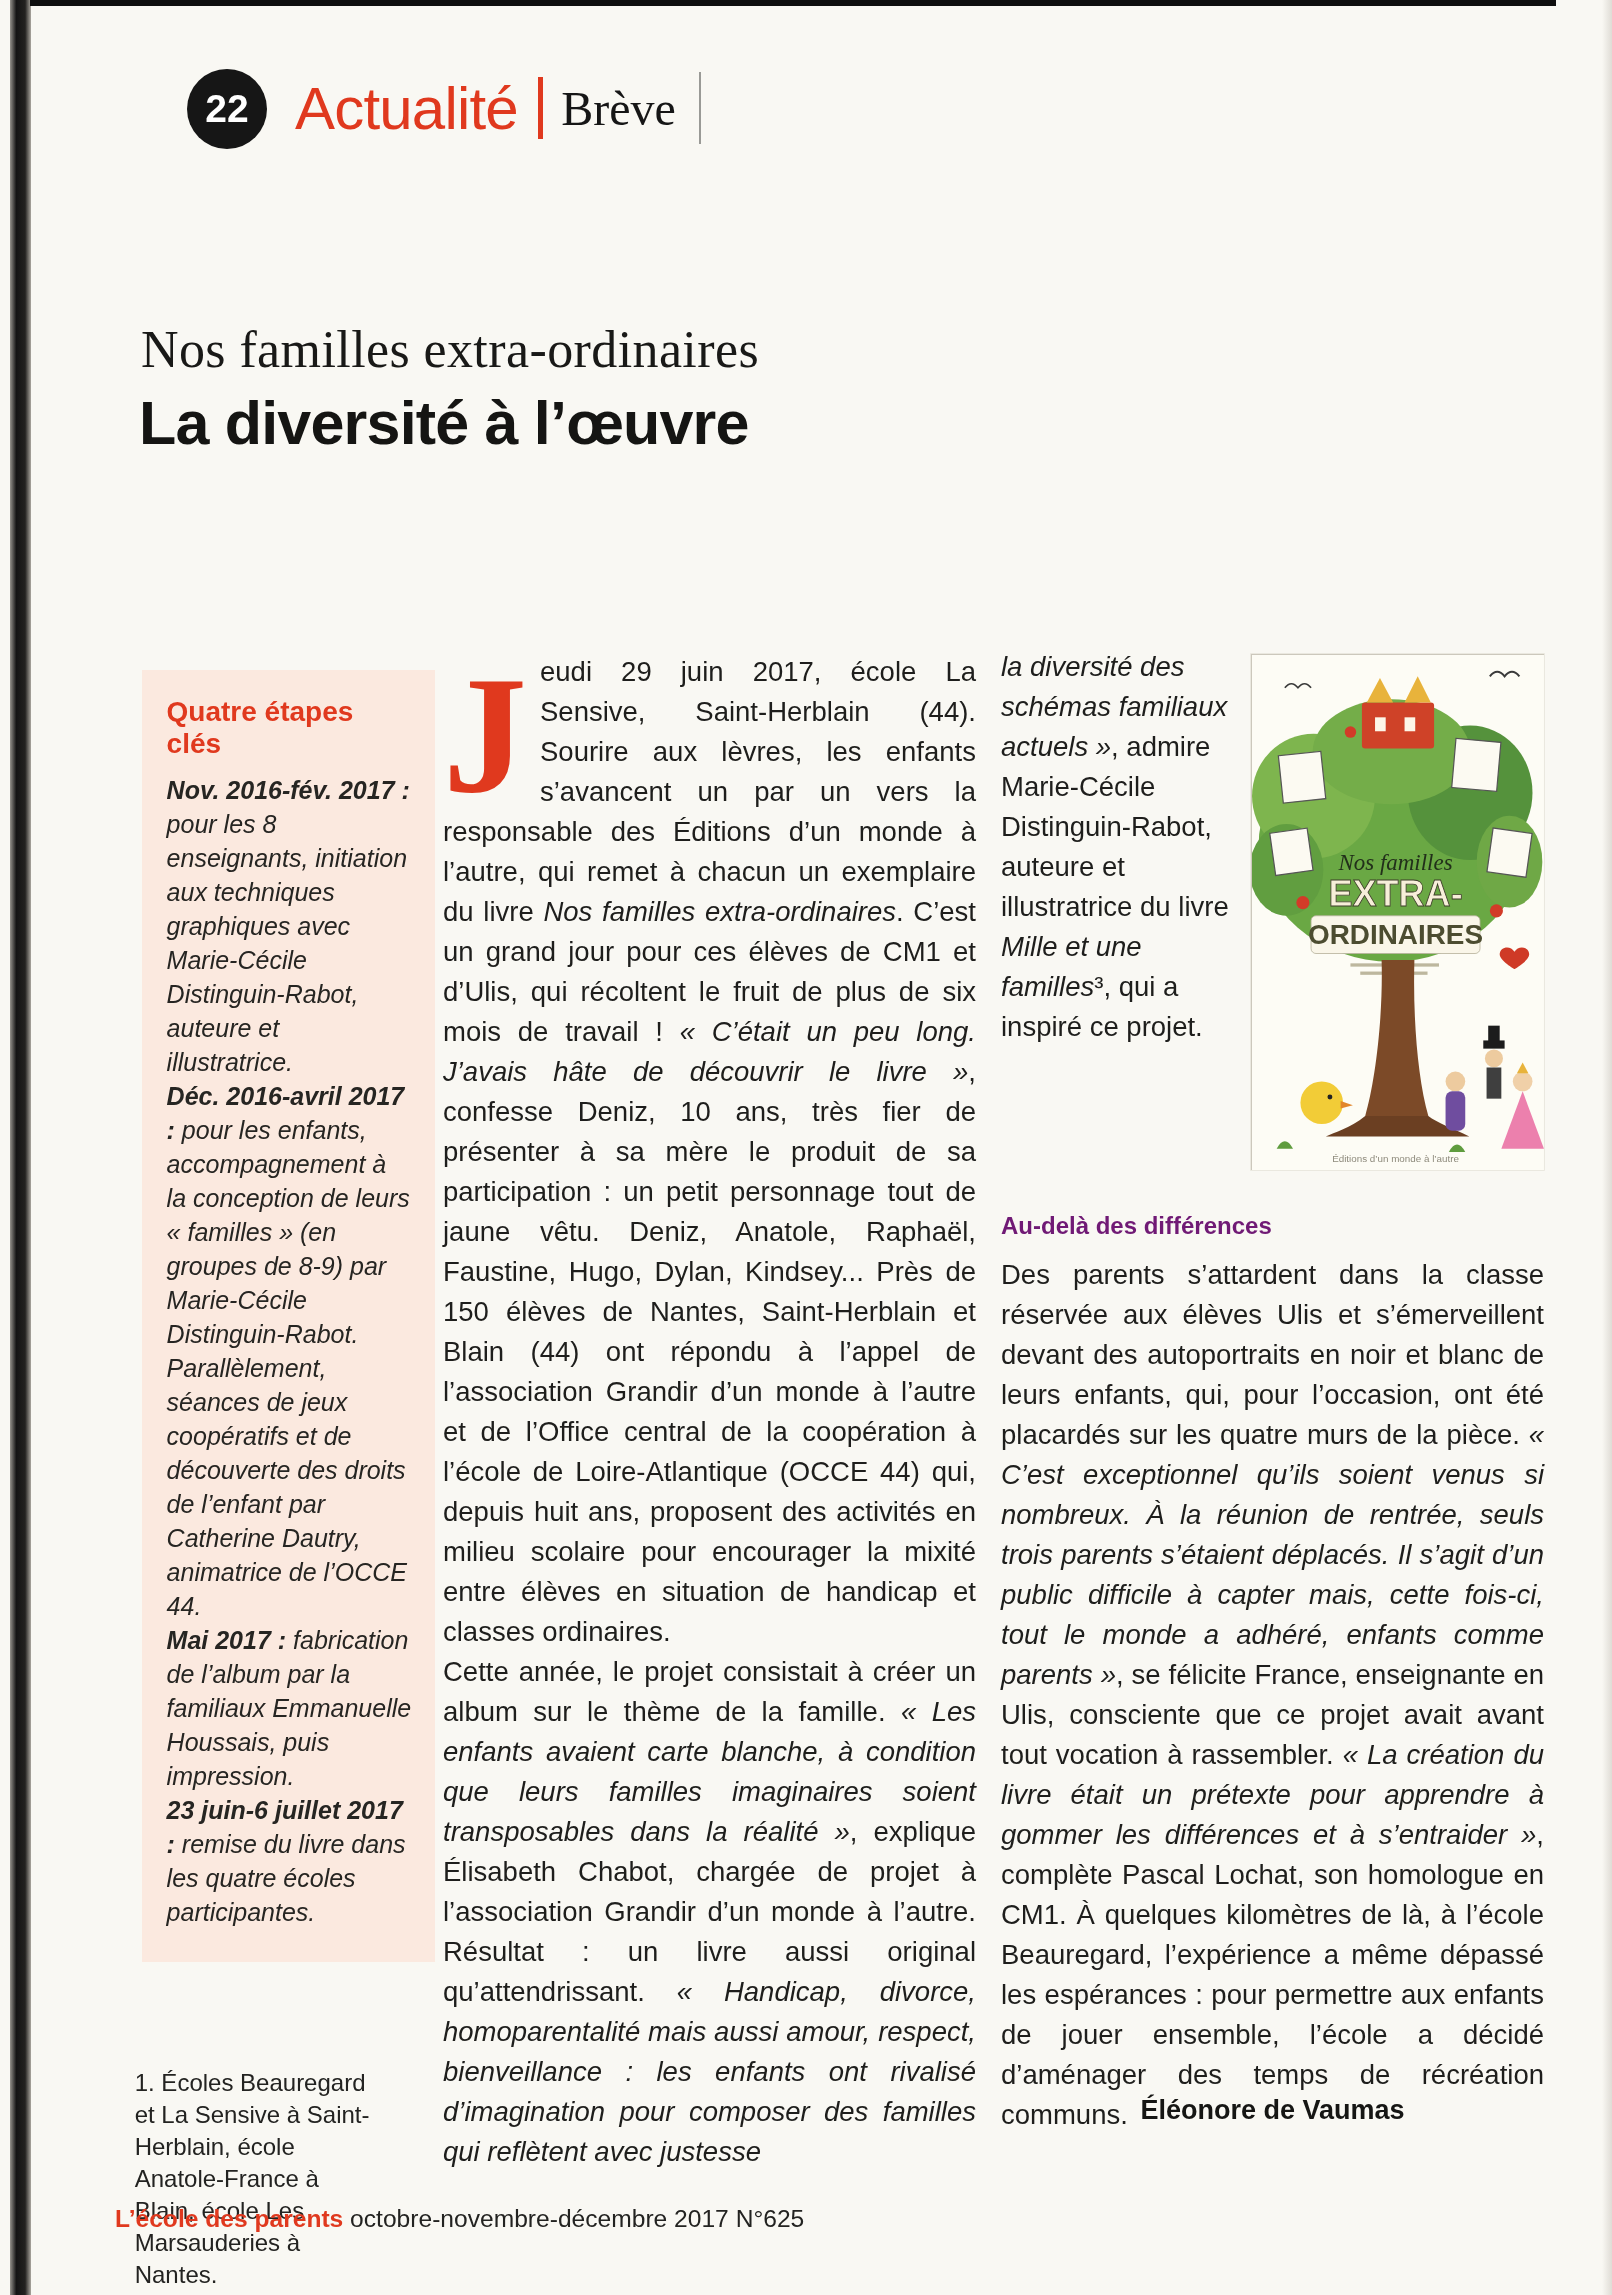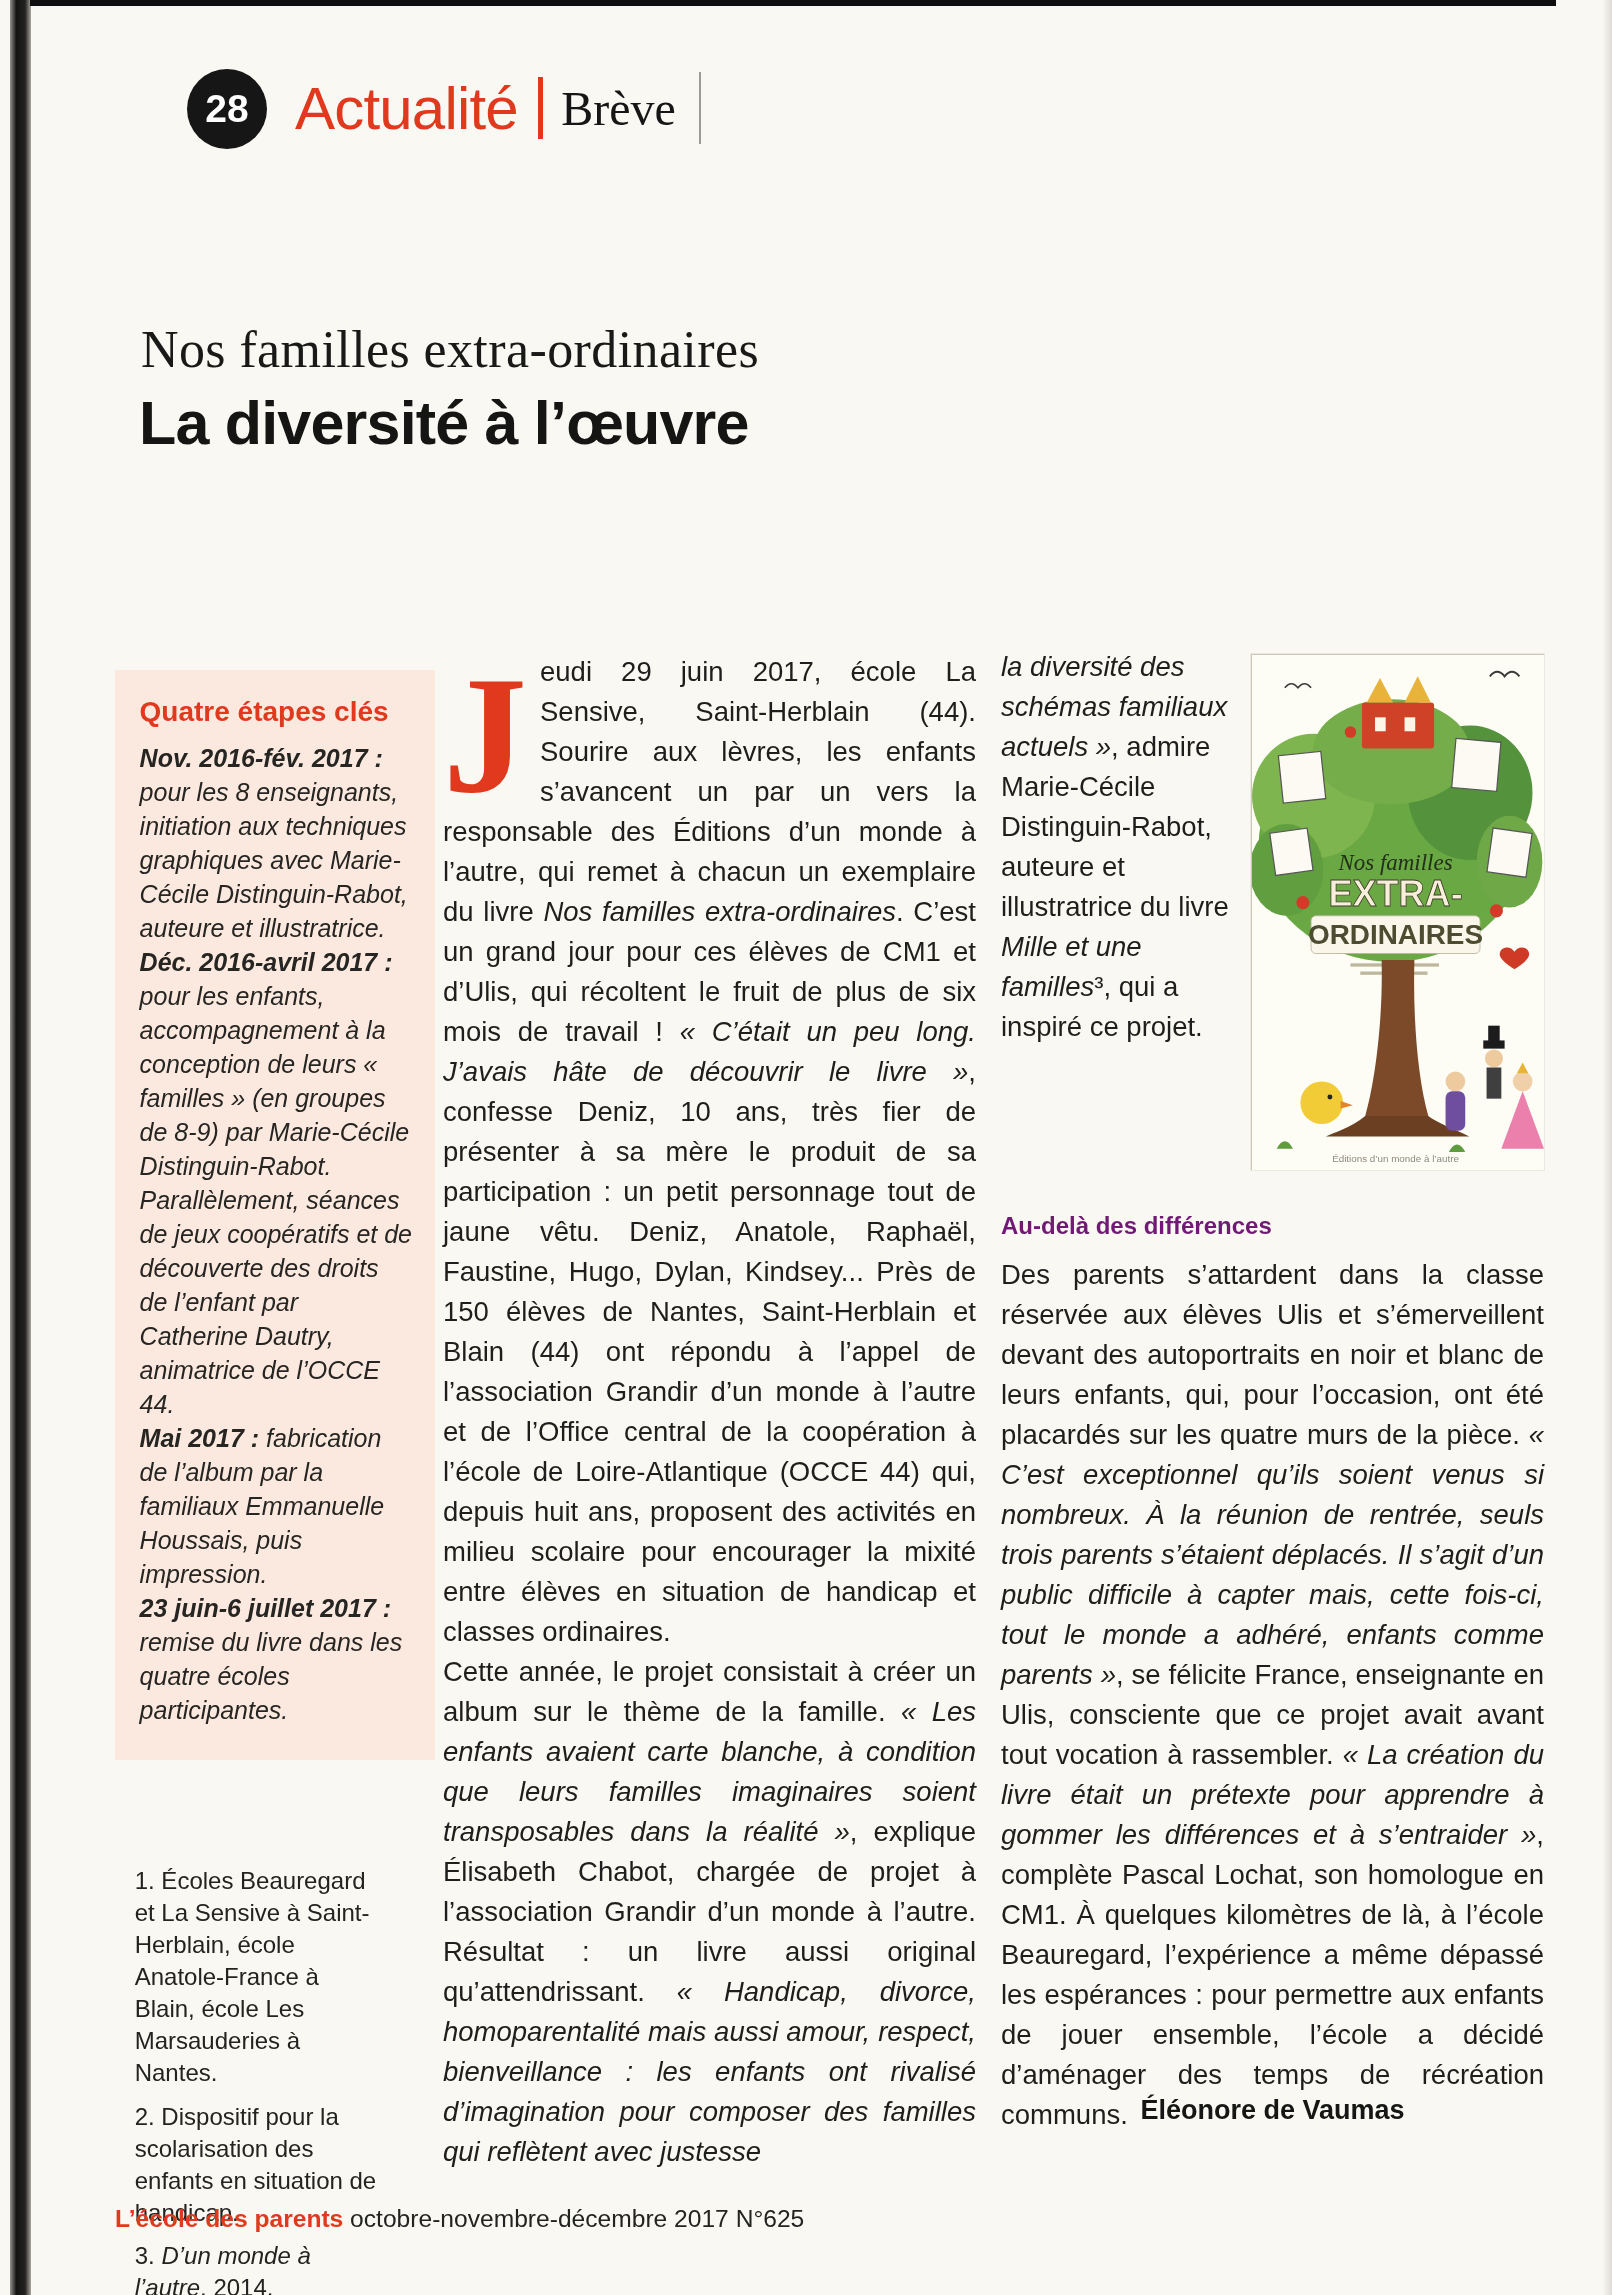--- a/index.html
+++ b/index.html
@@ -31,21 +31,21 @@
   
   .kicker { position:absolute; left:141px; top:320px; font-family:"Liberation Serif", serif;
     font-weight:500; font-size:52px; color:#191917; letter-spacing:0.4px; }
   .title { position:absolute; left:139px; top:388px; font-size:61px; font-weight:800;
     letter-spacing:-0.8px; color:#151513; }
   .standfirst { position:absolute; left:141px; top:497px; width:1311px;
     font-size:31px; line-height:41px; color:#34332f; letter-spacing:0.2px; }
 
   
   .col-left { position:absolute; left:115px; top:670px; width:320px; }
-  .sidebar-box { background:var(--sidebar_bg,#fbe9df); padding:26px 23px 33px 24.6px; }
+  .sidebar-box { background:var(--sidebar_bg,#fbe9df); padding:26px 23px 33px 24.6px;margin-left:27px; }
   .sidebar-title { color:var(--accent,#e23a1b); font-size:28px; font-weight:bold; margin-bottom:13px; }
   .sidebar-step { font-style:italic; font-size:25px; line-height:34px; color:#262522; }
   .step-date { font-weight:bold; }
   .footnotes { margin-top:105px; padding-left:19.7px; width:270px;
     font-size:24px; line-height:32px; color:#232321; }
   .footnote { margin-bottom:11.5px; }
 
   
   .col-mid { position:absolute; left:443px; top:652px; width:533px; }
   .col-right { position:absolute; left:1001px; top:647px; width:543px; }
@@ -68,21 +68,21 @@
 </style>
 </head>
 <body>
 
 <div class="page">
   <div class="edge-left"></div>
   <div class="edge-top"></div>
   <div class="edge-right"></div>
 
   <div class="badge">
-    <span>28</span>
+    <span>22</span>
   </div>
   <div class="section-row">
     <span class="section">Actualité</span>
     <span class="div-red"></span>
     <span class="subsection">Brève</span>
     <span class="div-gray"></span>
   </div>
 
   <h2 class="kicker">Nos familles extra-ordinaires</h2>
   <h1 class="title">La diversité à l’œuvre</h1>

